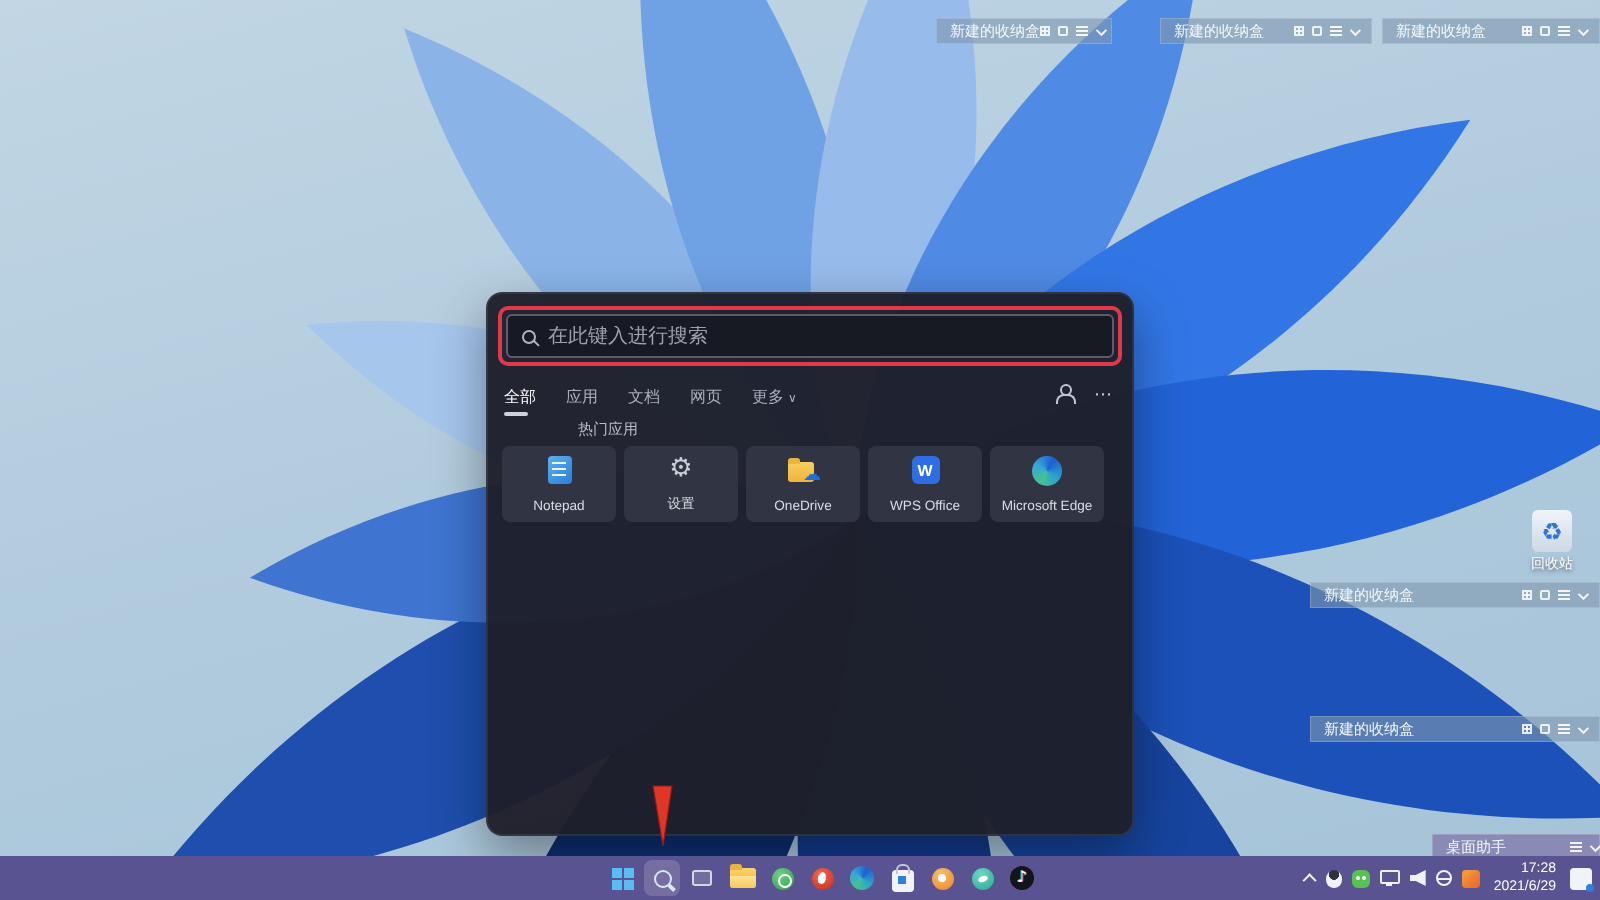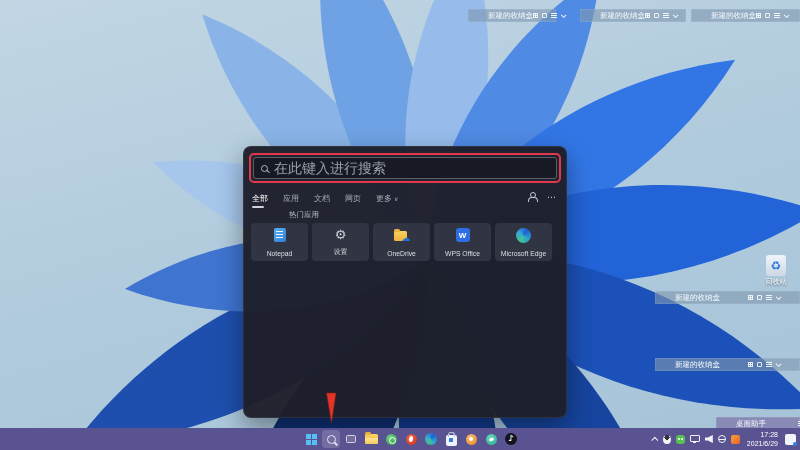--- a/index.html
+++ b/index.html
@@ -6,21 +6,21 @@
   html,body { width:800px; height:450px; overflow:hidden; }
   body { font-family:"Liberation Sans","DejaVu Sans",sans-serif; position:relative; }
 
   
   .desktop { position:absolute; inset:0; overflow:hidden;
     background:linear-gradient(165deg,#c2d6e4 0%,#b2ccde 45%,#a5c3d8 100%); }
   .bloom { position:absolute; inset:0; }
 
   
   .org-bar { position:absolute; height:13px; display:flex; align-items:center;
-    padding:0 20px; background:rgba(128,152,176,.62); color:#f4f8fc; font-size:7.5px;
+    padding:0 7px; background:rgba(128,152,176,.62); color:#f4f8fc; font-size:7.5px;
     box-shadow:0 0 0 .5px rgba(255,255,255,.18) inset; white-space:nowrap; }
   .org-bar .bar-icons { margin-left:auto; display:flex; align-items:center; gap:4px; }
   .bar-glyph { width:5px; height:5px; border:1px solid rgba(255,255,255,.85); }
   .bar-glyph.grid { background:
       linear-gradient(rgba(255,255,255,.85),rgba(255,255,255,.85)) 50% 0/1px 100% no-repeat,
       linear-gradient(rgba(255,255,255,.85),rgba(255,255,255,.85)) 0 50%/100% 1px no-repeat; }
   .bar-glyph.lock { border-radius:1px; }
   .bar-glyph.menu { border:none; height:5px; width:6px; background:
       repeating-linear-gradient(rgba(255,255,255,.9) 0 1px, transparent 1px 2px); }
   .bar-chevron { width:4px; height:4px; border-right:1px solid rgba(255,255,255,.9);
@@ -44,21 +44,21 @@
     background:rgba(30,31,42,.97); border:1px solid rgba(255,255,255,.08); border-radius:8px;
     box-shadow:0 10px 26px rgba(0,0,0,.38); }
   .search-annot { position:absolute; left:5px; top:6px; width:312px; height:30px;
     border:2px solid #e0394b; border-radius:5px; padding:2px; }
   .search-inner { width:100%; height:100%; background:#181a23; border:1px solid #5b5e6a;
     border-radius:3px; display:flex; align-items:center; padding:0 7px; gap:6px; }
   .mag { width:7px; height:7px; border:1.2px solid #aeb4c0; border-radius:50%; position:relative; flex:none; }
   .mag::after { content:''; position:absolute; width:4px; height:1.2px; background:#aeb4c0;
     transform:rotate(45deg); right:-3.4px; bottom:-1.4px; }
   .search-input { flex:1; background:transparent; border:none; outline:none;
-    color:#d8dce4; font-size:14px; font-family:inherit; }
+    color:#d8dce4; font-size:10px; font-family:inherit; }
   .search-input::placeholder { color:#9aa0ac; }
 
   .tabs { position:absolute; left:6px; top:46px; display:flex; gap:11px; align-items:flex-end; }
   .tab { font-size:8px; color:#a9afba; position:relative; padding:0 2px 3px; cursor:default; }
   .tab.active { color:#fff; }
   .tab.active::after { content:''; position:absolute; left:2px; bottom:-1px; width:12px; height:2px;
     background:#cdd2dc; border-radius:1px; }
   .tab .chev { display:inline-block; font-size:6px; color:#a9afba; margin-left:2px; }
 
   .panel-head-icons { position:absolute; right:9px; top:45px; display:flex; gap:11px; align-items:center; }

